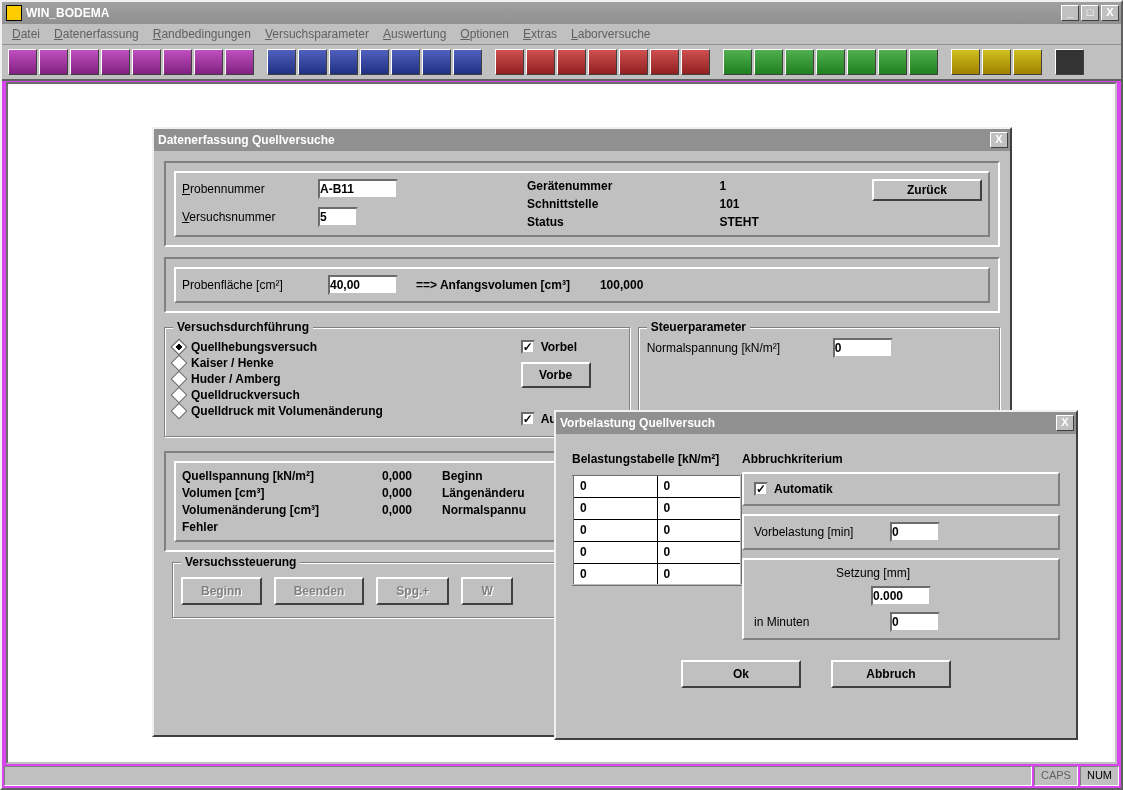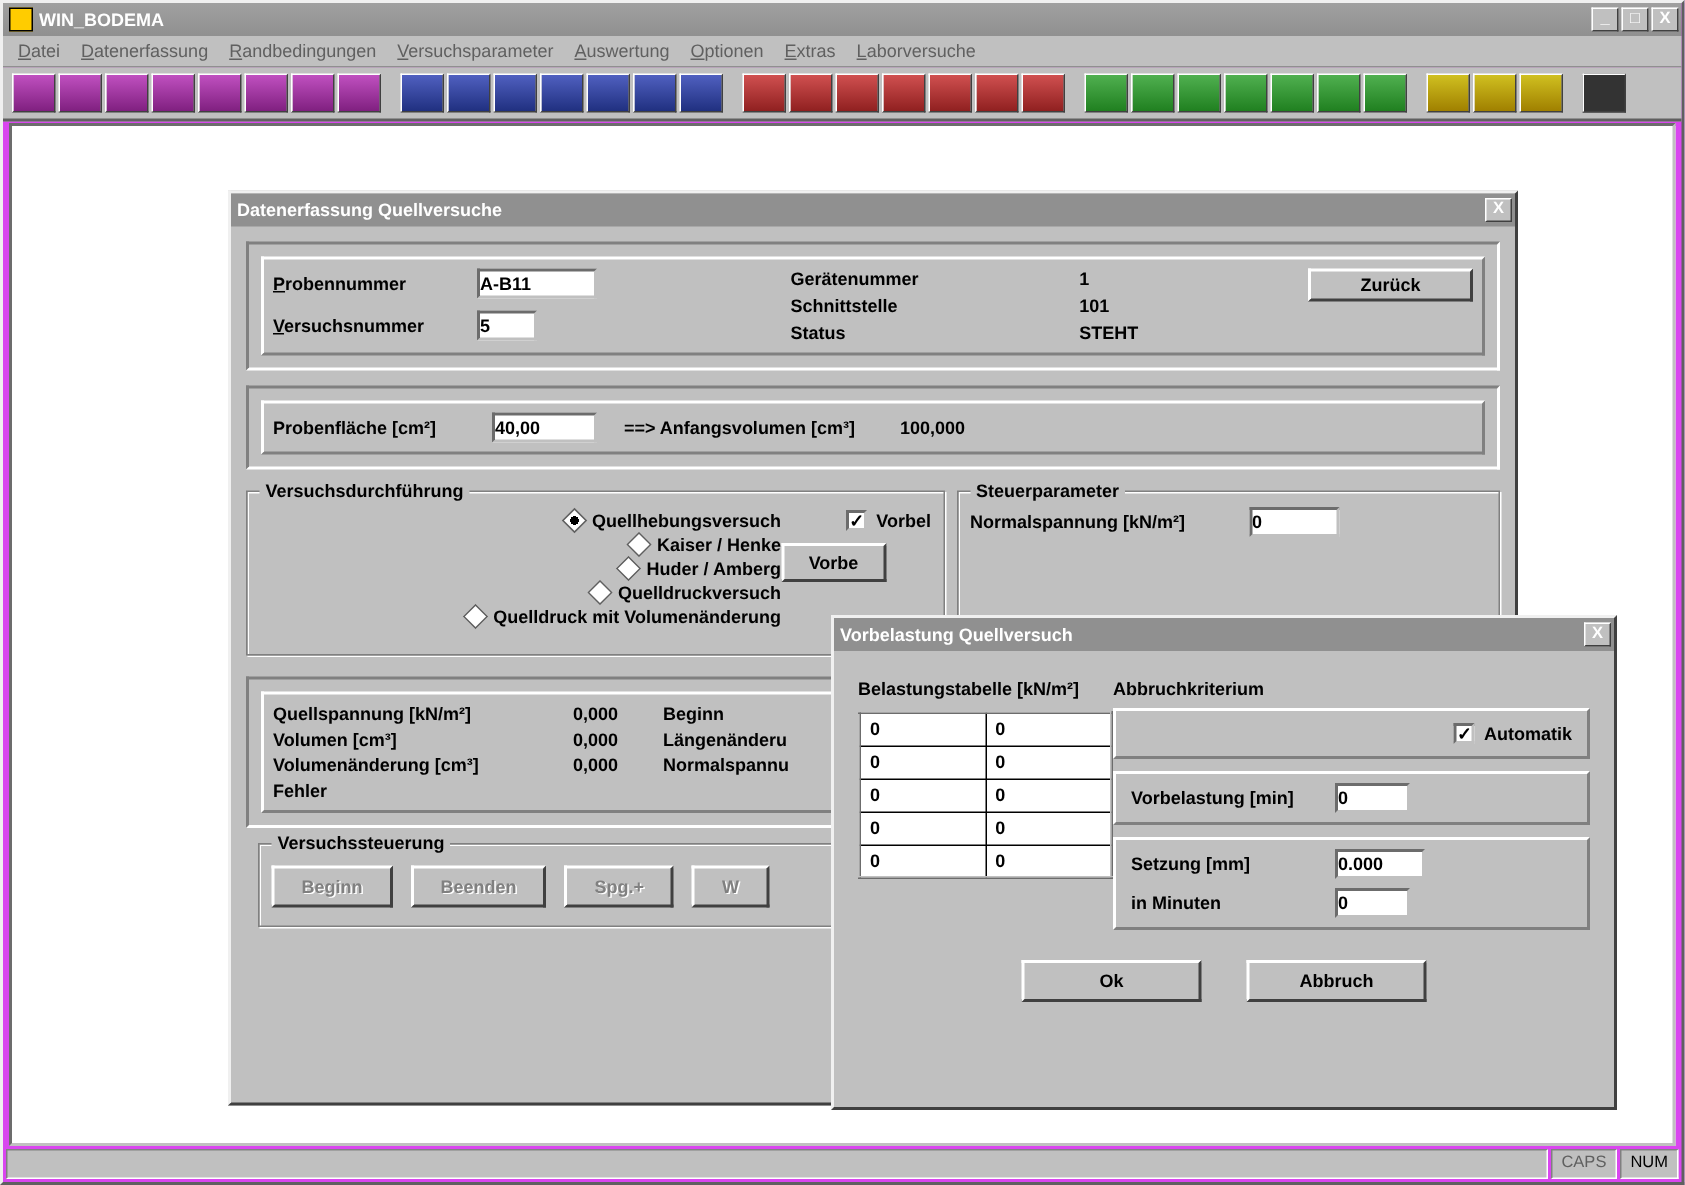--- a/index.html
+++ b/index.html
@@ -123,42 +123,42 @@
     margin: 4px 0;
     position: relative;
   }
   .groupbox > .legend {
     position: absolute;
     top: -8px; left: 8px;
     background: #c0c0c0;
     padding: 0 4px;
     font-weight: bold;
   }
-  label.field { font-weight: bold; display: inline-block; }
+  label.field { font-weight: normal; display: inline-block; }
   input.textbox {
     border: 2px inset #c0c0c0;
     background: #fff;
     font-family: inherit;
     font-size: 12px;
     font-weight: bold;
     padding: 2px 0;
     height: 20px;
   }
   .btn {
     border: 2px solid;
     border-color: #fff #404040 #404040 #fff;
     background: #c0c0c0;
     padding: 5px 18px;
     font-weight: bold;
     font-size: 12px;
     cursor: default;
     text-align: center;
   }
   .btn.disabled { color: #808080; text-shadow: 1px 1px 0 #fff; }
-  .radio, .checkbox { display: flex; align-items: center; gap: 6px; margin: 2px 0; font-weight: bold; justify-content: flex-end;}
+  .radio, .checkbox { display: flex; align-items: center; gap: 6px; margin: 2px 0; font-weight: bold;}
   .radio .dot {
     width: 12px; height: 12px; border: 1px solid #606060;
     transform: rotate(45deg);
     background: #fff;
     display: inline-block;
   }
   .radio.checked .dot { background: radial-gradient(#000 0 40%, #fff 41% 100%);}
   .checkbox .box {
     width: 14px; height: 14px; border: 2px inset #c0c0c0;
     background: #fff; display: inline-block;
@@ -431,21 +431,21 @@
               <span>Automatik</span>
             </div>
         </div>
         <div class="panel-inset" style="padding:6px 10px; margin-bottom:8px;">
           <div class="row">
             <label class="field" style="width:130px;">Vorbelastung [min]</label>
             <input class="textbox" style="width: 50px;" value="0">
           </div>
         </div>
         <div class="panel-inset" style="padding:6px 10px;">
-          <div class="row" style="margin-bottom:6px;">
+          <div class="row" style="margin-bottom:6px;flex-direction:column;">
             <label class="field" style="width:130px;">Setzung [mm]</label>
             <input class="textbox" style="width: 60px;" value="0.000">
           </div>
           <div class="row">
             <label class="field" style="width:130px;">in Minuten</label>
             <input class="textbox" style="width: 50px;" value="0">
           </div>
         </div>
       </div>
     </div>

